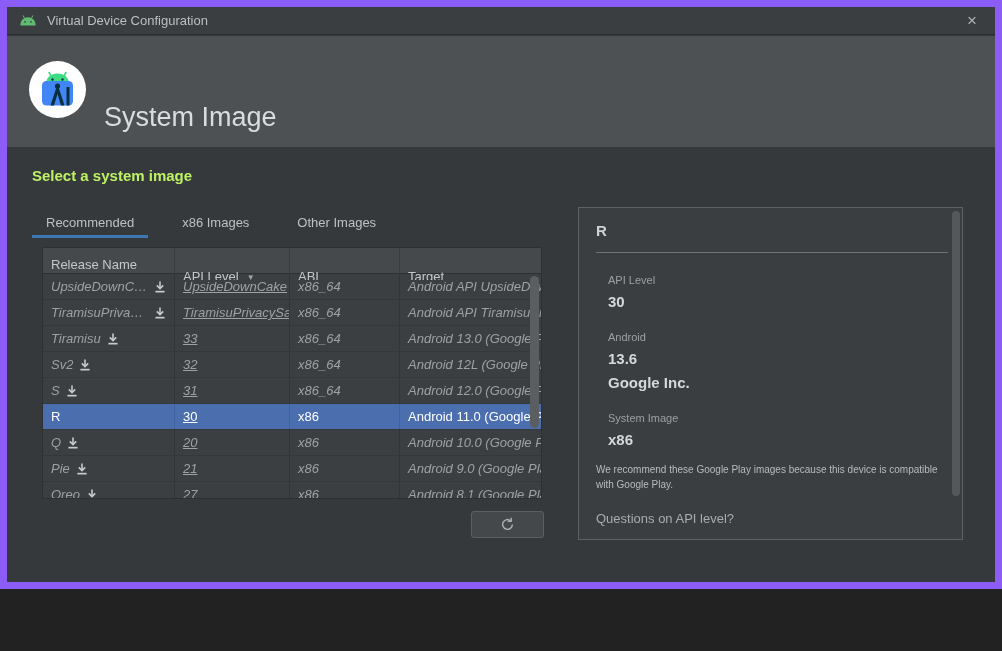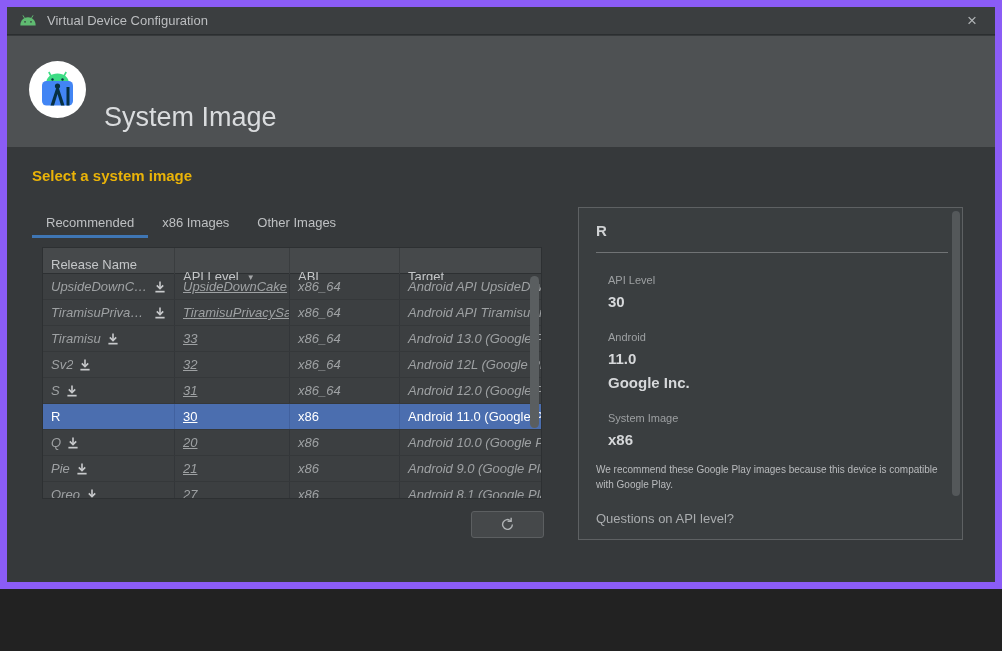--- a/index.html
+++ b/index.html
@@ -13,22 +13,22 @@
   .titlebar-title{ font-size:13px; color:#BCBEC0; margin-left:10px; }
   .close-btn{ position:absolute; right:0; top:0; width:46px; height:28px; display:flex;
               align-items:center; justify-content:center; color:#AFB2B4; font-size:17px; cursor:default; }
 
   
   .headerband{ position:absolute; top:29px; left:0; right:0; height:111px; background:#4E5153; }
   .logo{ position:absolute; left:22px; top:25px; width:57px; height:57px; }
   .header-title{ position:absolute; left:97px; top:66px; font-size:27px; font-weight:400; color:#DADCDE; }
 
   
-  .section-title{ position:absolute; left:25px; top:160px; font-size:15px; font-weight:bold; color:#eab308; }
-  .tabs{ position:absolute; left:25px; top:203px; display:flex; }
+  .section-title{ position:absolute; left:25px; top:160px; font-size:15px; font-weight:bold; color:#bef264; }
+  .tabs{ position:absolute; left:25px; top:203px; display:flex;gap:20px; }
   .tab{ position:relative; height:28px; line-height:25px; padding:0 14px; font-size:13px; color:#BEC0C2; cursor:default; }
   .tab.active::after{ content:""; position:absolute; left:0; right:0; bottom:0; height:3px; background:#3F76B4; }
 
   
   .sys-table{ position:absolute; left:35px; top:240px; width:500px; height:252px;
               background:#3C3F41; border:1px solid #2D3032; overflow:hidden; }
   .thead{ display:flex; height:26px; background:#46494B; border-bottom:1px solid #2D3032; }
   .th{ font-size:13px; color:#C5C7C9; line-height:25px; padding:16px 8px; white-space:nowrap;
        overflow:hidden; border-right:1px solid #3A3D3F; }
   .th:last-child{ border-right:none; }
@@ -262,21 +262,21 @@
   <div class="panel">
     <div class="panel-title">R</div>
     <div class="panel-sep"></div>
     <div class="fields">
       <div class="field">
         <div class="field-label">API Level</div>
         <div class="field-value">30</div>
       </div>
       <div class="field">
         <div class="field-label">Android</div>
-        <div class="field-value">11.0</div>
+        <div class="field-value">13.6</div>
         <div class="field-value">Google Inc.</div>
       </div>
       <div class="field">
         <div class="field-label">System Image</div>
         <div class="field-value">x86</div>
       </div>
     </div>
     <div class="recommendation">We recommend these Google Play images because this device is compatible with Google Play.</div>
     <div class="question">Questions on API level?</div>
     <div class="panel-scroll"></div>

